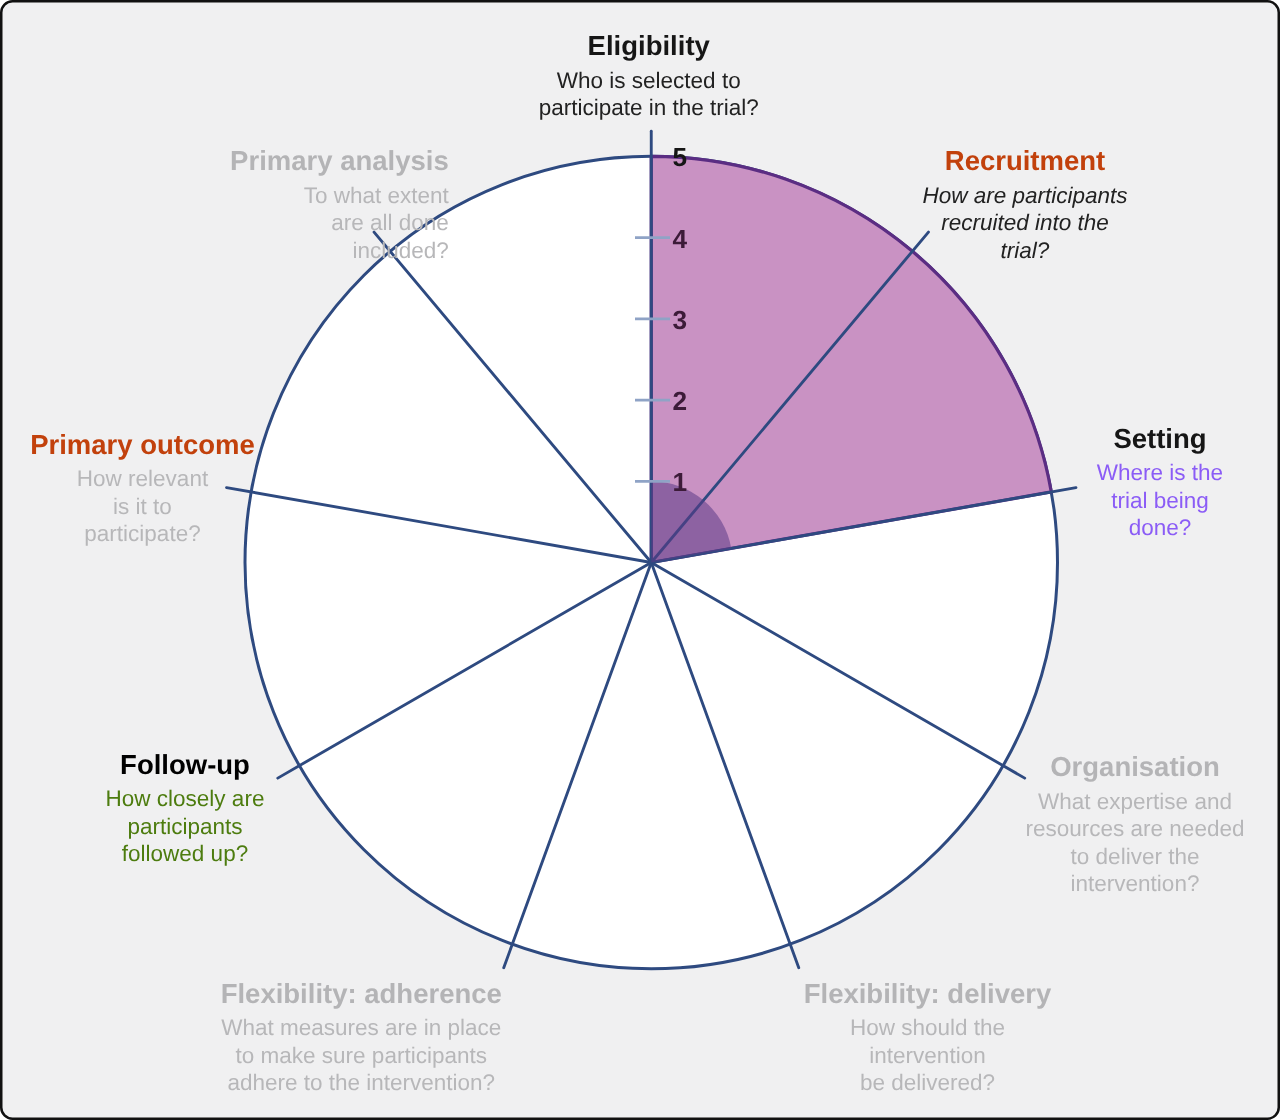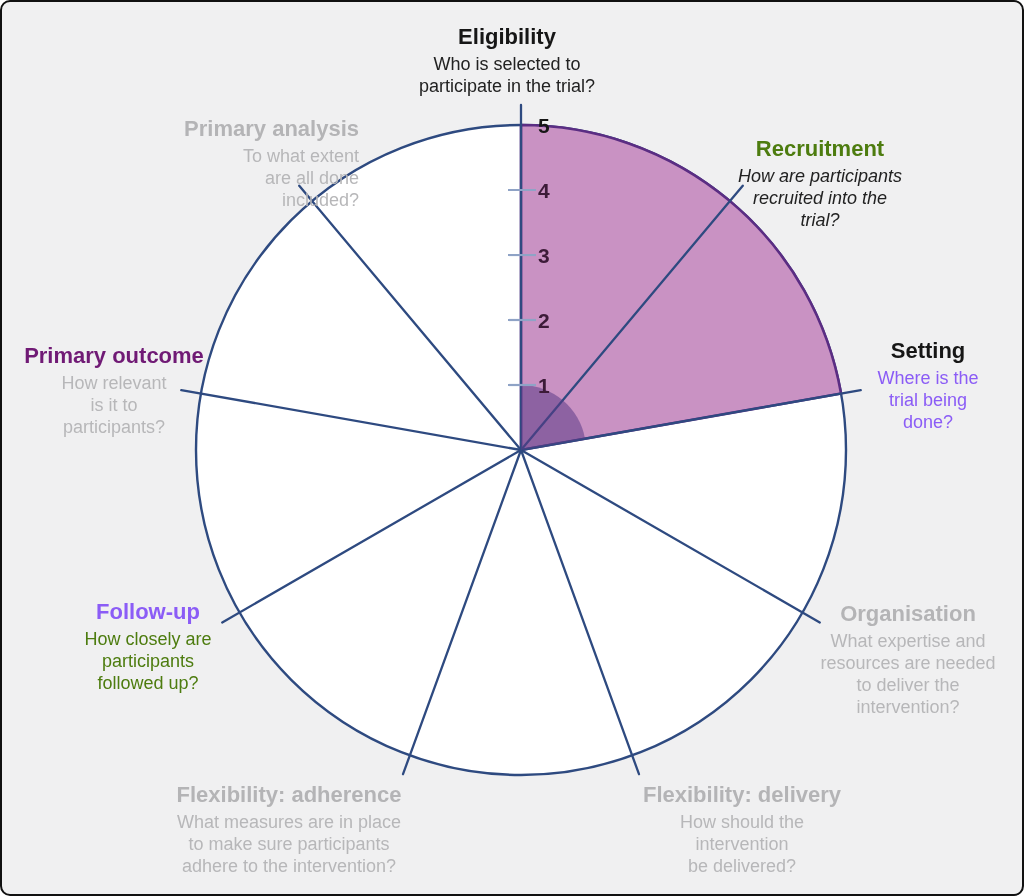--- a/index.html
+++ b/index.html
@@ -33,21 +33,21 @@
     font-size: 22px;
     font-weight: 700;
     margin-bottom: 3px;
     white-space: nowrap;
   }
   .dlabel .q {
     font-size: 18px;
     white-space: pre-line;
   }
 
-  .pos-eligibility      { left: 505px; top: 22px;  width: 300px; }
+  .pos-eligibility      { left: 517px; top: 22px;  width: 300px; }
   .pos-recruitment      { left: 818px; top: 114px; width: 280px; }
   .pos-setting          { left: 926px; top: 336px; width: 200px; }
   .pos-organisation     { left: 906px; top: 599px; width: 236px; }
   .pos-flex-delivery    { left: 740px; top: 780px; width: 280px; }
   .pos-flex-adherence   { left: 287px; top: 780px; width: 330px; }
   .pos-followup         { left: 146px; top: 597px; width: 240px; }
   .pos-primary-outcome  { left: 112px; top: 341px; width: 220px; }
   .pos-primary-analysis { left: 237px; top: 114px; width: 240px; text-align: right; }
 </style>
 </head>
@@ -79,21 +79,21 @@
       <text x="536" y="131" fill="#161616" font-family="&quot;Liberation Sans&quot;, sans-serif" font-size="21px" font-weight="700">5</text>
     </svg>
 
   <div class="dlabel pos-eligibility">
     <div class="t" style="color: rgb(22, 22, 22);">Eligibility</div>
     <div class="q" style="color: rgb(34, 34, 34);">Who is selected to
 participate in the trial?</div>
   </div>
 
   <div class="dlabel pos-recruitment">
-    <div class="t" style="color: #4d7c0f; margin-top: 20px;">Recruitment</div>
+    <div class="t" style="color: #c2410c;">Recruitment</div>
     <div class="q" style="color: rgb(34, 34, 34); font-style: italic;">How are participants
 recruited into the
 trial?</div>
   </div>
 
   <div class="dlabel pos-setting">
     <div class="t" style="color: rgb(22, 22, 22);">Setting</div>
     <div class="q" style="color: #8b5cf6;">Where is the
 trial being
 done?</div>
@@ -115,31 +115,31 @@
   </div>
 
   <div class="dlabel pos-flex-adherence">
     <div class="t" style="color: rgb(180, 180, 182);">Flexibility: adherence</div>
     <div class="q" style="color: rgb(183, 183, 185);">What measures are in place
 to make sure participants
 adhere to the intervention?</div>
   </div>
 
   <div class="dlabel pos-followup">
-    <div class="t" style="color: #8b5cf6;">Follow-up</div>
+    <div class="t" style="color: #000000;">Follow-up</div>
     <div class="q" style="color: #4d7c0f;">How closely are
 participants
 followed up?</div>
   </div>
 
   <div class="dlabel pos-primary-outcome">
-    <div class="t" style="color: #701a75;">Primary outcome</div>
+    <div class="t" style="color: #c2410c;">Primary outcome</div>
     <div class="q" style="color: rgb(183, 183, 185);">How relevant
 is it to
-participants?</div>
+participate?</div>
   </div>
 
   <div class="dlabel pos-primary-analysis">
     <div class="t" style="color: rgb(180, 180, 182);">Primary analysis</div>
     <div class="q" style="color: rgb(183, 183, 185);">To what extent
 are all done
 included?</div>
   </div>
 
 </div>

